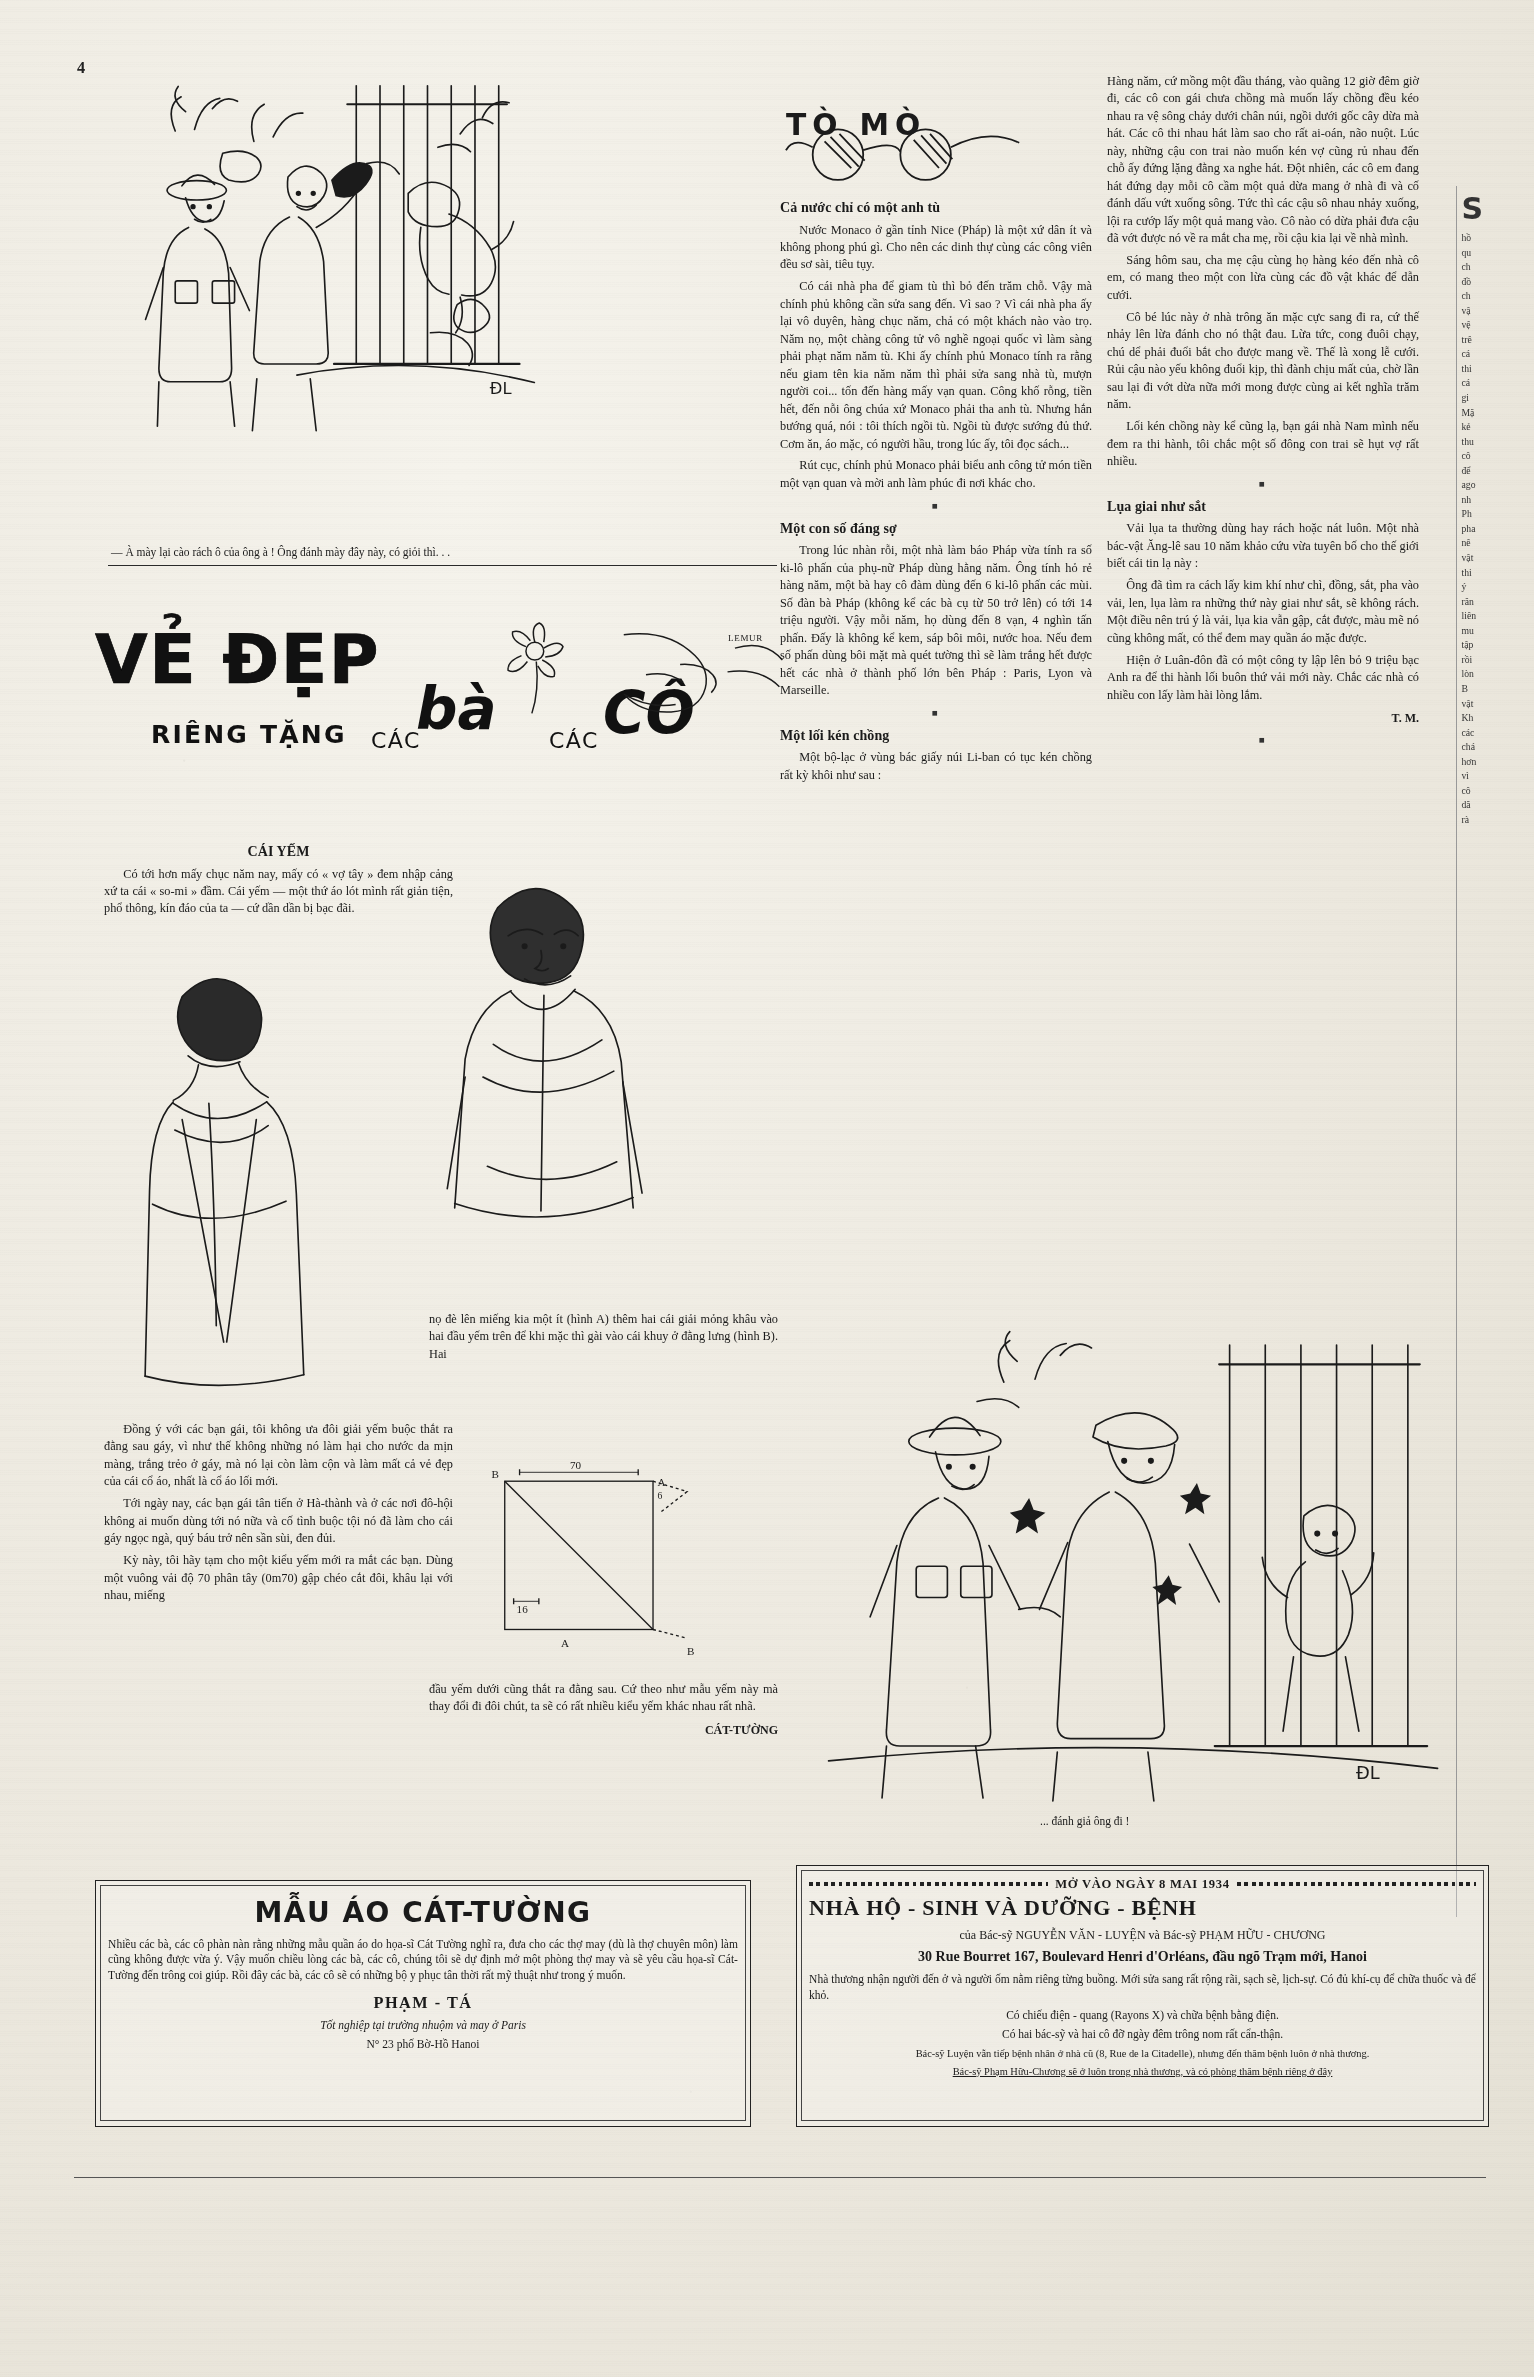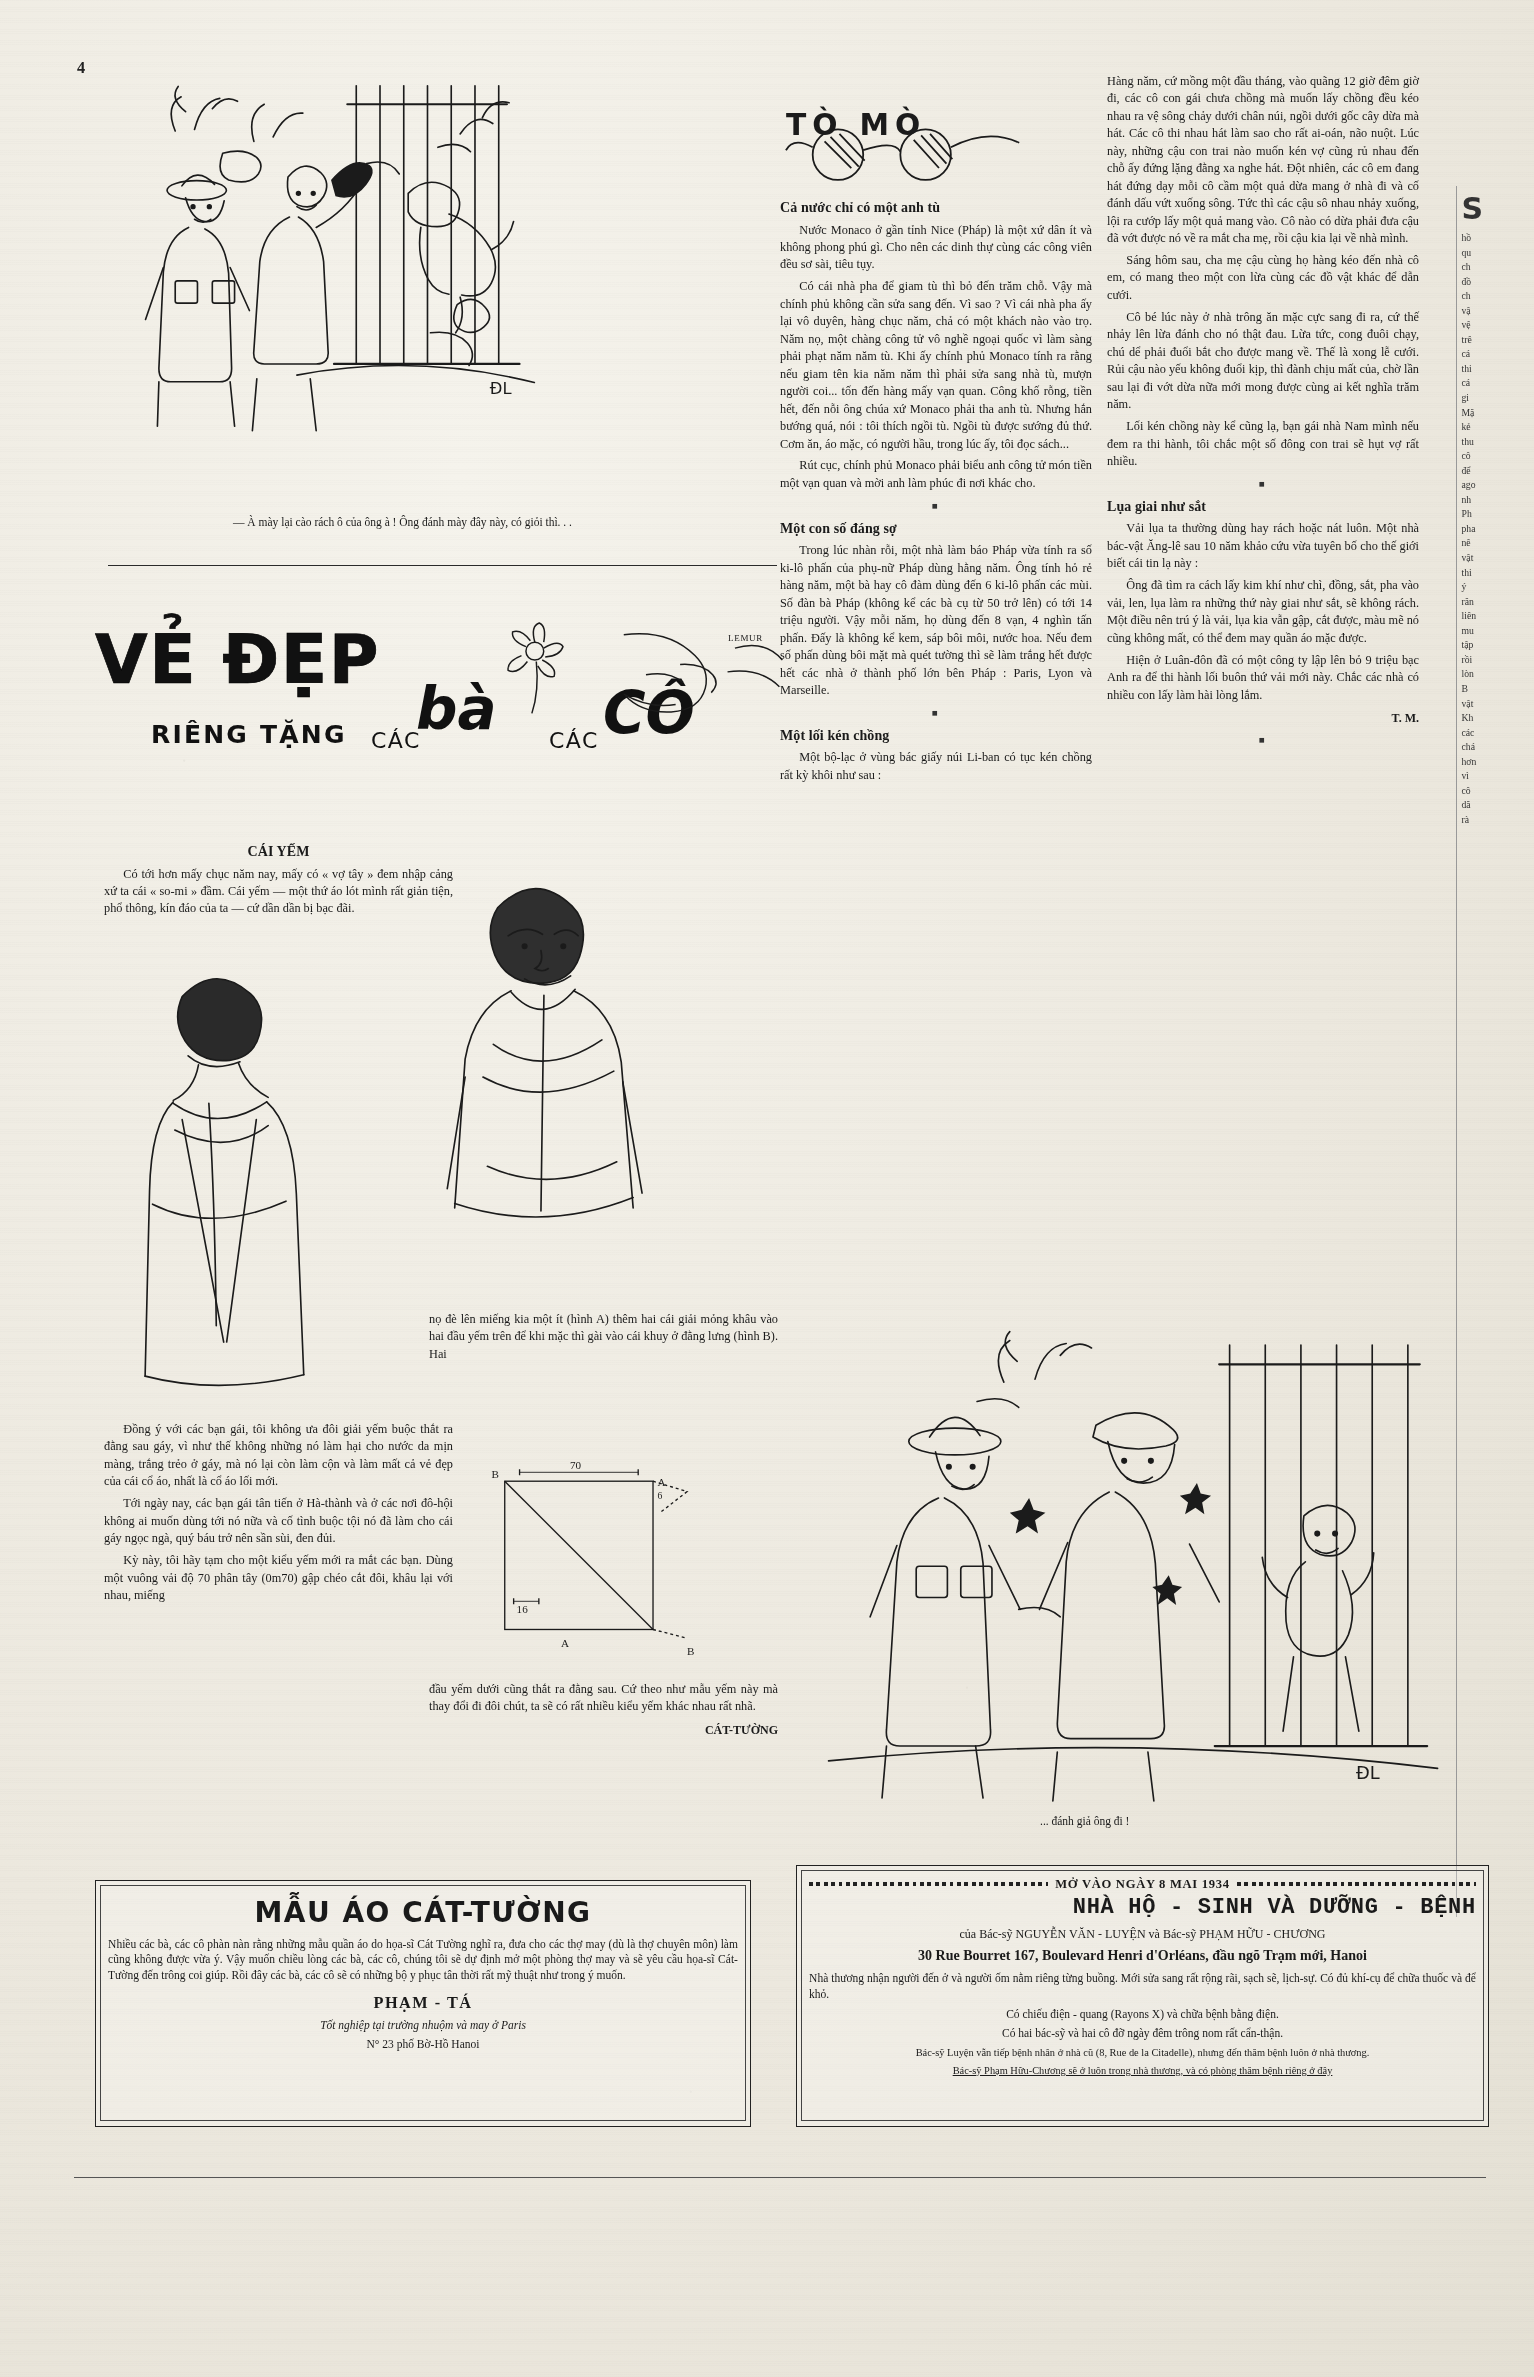--- a/index.html
+++ b/index.html
@@ -88,22 +88,22 @@
   
   .ad{
     position:absolute;border:1.5px solid #222;background:rgba(255,255,255,.25);
   }
   .ad-inner{border:0.7px solid #444;margin:3.7px;height:calc(100% - 9px);padding:4.5px 7.4px;box-sizing:border-box;}
   .ad-title{
     font-family:"DejaVu Sans", sans-serif;
     text-align:center;font-weight:bold;font-size:28px;letter-spacing:1.5px;margin:6px 0 7.4px;
   }
   .ad-title2{
-    font-family:Liberation Mono, monospace;
-    text-align:right;font-weight:bold;font-size:22px;letter-spacing:0.7px;margin:3px 0 6px;
+    font-family:Liberation Serif, serif;
+    text-align:left;font-weight:bold;font-size:22px;letter-spacing:0.7px;margin:3px 0 6px;
   }
   .ad p{font-size:11.5px;line-height:1.38;text-indent:0;text-align:justify;margin:0 0 3.7px 0;}
   .ad .c{text-align:center;}
   .ad .it{font-style:italic;}
   .ad .b{font-weight:bold;}
   .banner-ribbon{
     text-align:center;font-size:12.6px;font-weight:bold;letter-spacing:0.7px;margin:1.5px 0 4.5px;
   }
   .ribbon-line{display:flex;align-items:center;justify-content:center;gap:7.4px;}
   .ribbon-line .dash{flex:1;height:4.5px;background:repeating-linear-gradient(90deg,#222 0 3.7px,transparent 3.7px 7.4px);}
@@ -180,21 +180,21 @@
         <path d="M470 70 q20 -30 44 -14 M500 48 q12 -26 36 -20"></path>
         <path d="M440 88 q28 -10 44 6"></path>
 
         <path d="M466 300 q22 -16 38 4 q12 14 -2 26 q-16 14 -34 2 q-12 -10 -2 -32z"></path>
         <path d="M430 338 q34 -4 50 14 q12 14 2 30"></path>
 
         <text x="510" y="420" font-family="DejaVu Sans, sans-serif" font-size="22" fill="#1b1b1b" stroke="none">ÐL</text>
       </g>
     </svg>
   </div>
-  <div class="cartoon-cap" style="position:absolute;left:111px;top:514px;width:461px;text-align:right;">— À mày lại cào rách ô của ông à ! Ông đánh mày đây này, có giỏi thì. . .</div>
+  <div class="cartoon-cap" style="position:absolute;left:111px;top:544px;width:461px;">— À mày lại cào rách ô của ông à ! Ông đánh mày đây này, có giỏi thì. . .</div>
 
   <div class="rule" style="left:108px;top:565px;width:669px;"></div>
 
   <div class="banner">
     <div style="position:absolute;left:21px;top:9px;" class="vedep">VẺ ĐẸP</div>
     <div style="position:absolute;left:77px;top:103px;" class="rieng">RIÊNG TẶNG</div>
     <div style="position:absolute;left:297px;top:111px;" class="cac">CÁC</div>
     <div style="position:absolute;left:342px;top:58px;" class="ba">bà</div>
     <div style="position:absolute;left:475px;top:111px;" class="cac">CÁC</div>
     <div style="position:absolute;left:529px;top:62px;" class="ba">CÔ</div>

